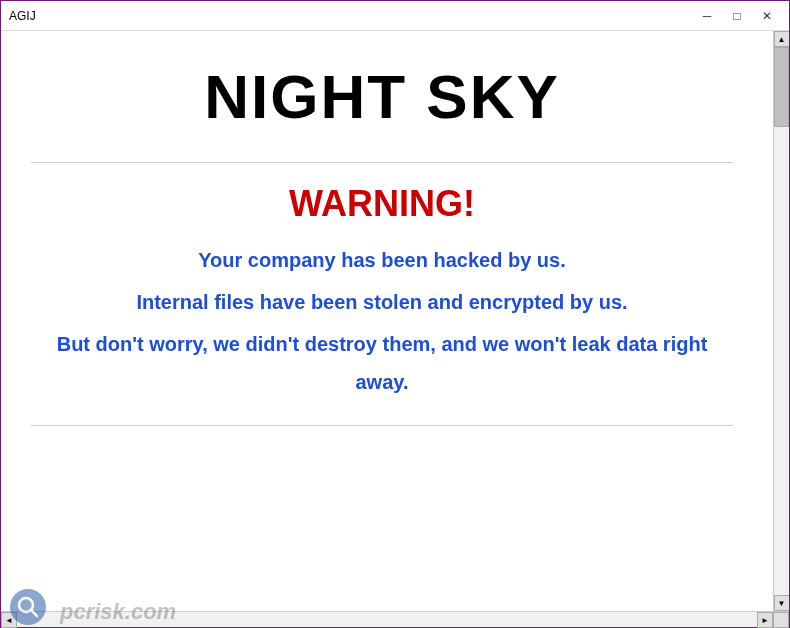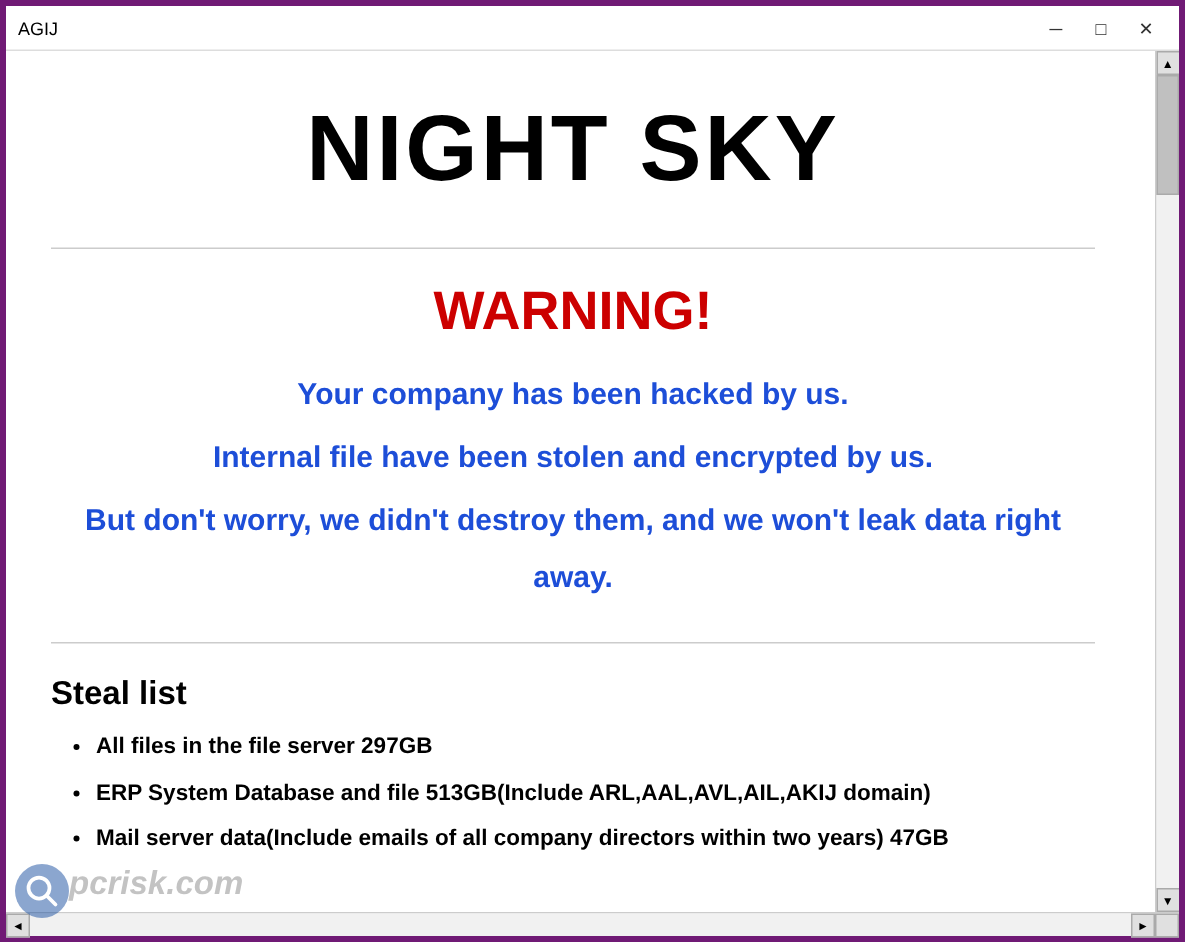--- a/index.html
+++ b/index.html
@@ -15,21 +15,21 @@
       justify-content: center;
       height: 628px;
       width: 790px;
       font-family: 'Segoe UI', Tahoma, Geneva, Verdana, sans-serif;
     }
 
     .window {
       width: 790px;
       height: 628px;
       background: #ffffff;
-      border: 4px solid #701a75;
+      border: 1px solid #701a75;
       display: flex;
       flex-direction: column;
       box-shadow: 2px 2px 8px rgba(0,0,0,0.3);
     }
 
     .titlebar {
       background: #ffffff;
       border-bottom: 1px solid #ddd;
       display: flex;
       align-items: center;
@@ -190,25 +190,25 @@
     }
 
     .window-wrapper {
       position: relative;
       width: 790px;
       height: 628px;
     }
 
     .watermark {
       position: absolute;
-      bottom: 16px;
+      bottom: 3px;
       left: 10px;
       display: flex;
-      align-items: flex-start;
-      gap: 0;
+      align-items: flex-end;
+      gap: 14px;
       opacity: 0.5;
       pointer-events: none;
       z-index: 10;
     }
 
     .watermark-icon {
       width: 36px;
       height: 36px;
       border-radius: 50%;
       background: #1a4fa0;
@@ -281,34 +281,26 @@
 
       <div class="content-area">
         <h1 class="main-title">NIGHT SKY</h1>
 
         <hr class="divider">
 
         <div class="warning-title">WARNING!</div>
 
         <div class="warning-text">
           <p>Your company has been hacked by us.</p>
-          <p>Internal file have been stolen and encrypted by us.</p>
+          <p>Internal files have been stolen and encrypted by us.</p>
           <p>But don't worry, we didn't destroy them, and we won't leak data right away.</p>
         </div>
 
         <hr class="divider" style="margin-top:24px;">
 
-        <div class="steal-list-section">
-          <div class="steal-list-title">Steal list</div>
-          <ul class="steal-list">
-            <li>All files in the file server  297GB</li>
-            <li>ERP System Database and file  513GB(Include ARL,AAL,AVL,AIL,AKIJ domain)</li>
-            <li>Mail server data(Include emails of all company directors within two years)  47GB</li>
-          </ul>
-        </div>
       </div>
 
       <div class="scrollbar-fake">
         <div class="scrollbar-arrow">▲</div>
         <div class="scrollbar-track">
           <div class="scrollbar-thumb"></div>
         </div>
         <div class="scrollbar-arrow">▼</div>
       </div>
     </div>

